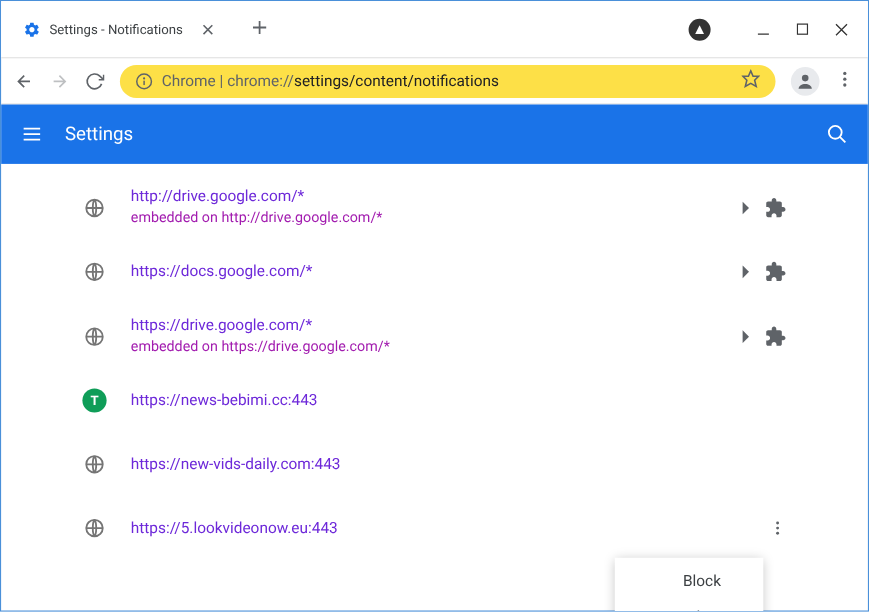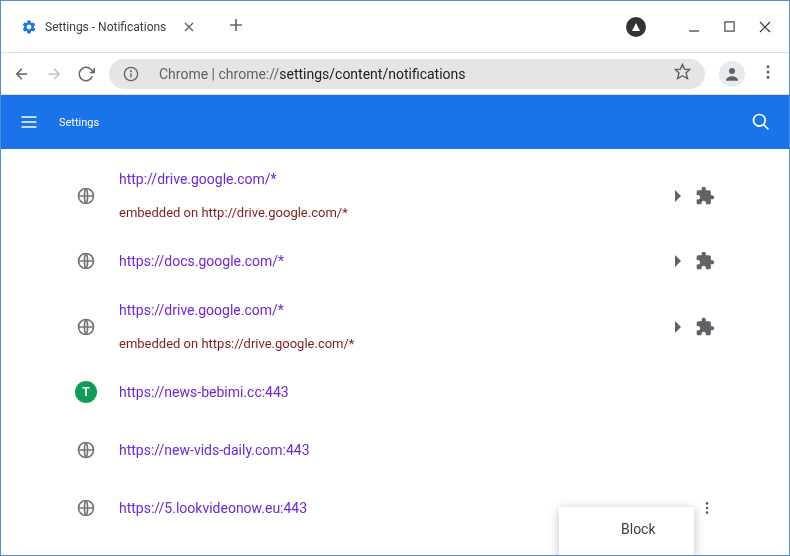--- a/index.html
+++ b/index.html
@@ -10,45 +10,45 @@
 .tab-favicon { width: 16px; height: 16px; margin-right: 8px; display: flex; align-items: center; justify-content: center; }
 .tab-title { font-size: 12px; color: #3c4043; flex: 1; }
 .tab-close { width: 16px; height: 16px; display: flex; align-items: center; justify-content: center; color: #5f6368; cursor: pointer; }
 .new-tab { margin-left: 20px; color: #5f6368; cursor: pointer; }
 .window-controls { margin-left: auto; display: flex; align-items: center; gap: 24px; padding-right: 18px; }
 .wc { color: #333; cursor: pointer; display: flex; align-items: center; justify-content: center; }
 .incognito { width: 20px; height: 20px; background: #333; border-radius: 50%; margin-right: 18px; display: flex; align-items: center; justify-content: center; }
 
 .toolbar { height: 42px; display: flex; align-items: center; padding: 0 12px; gap: 14px; border-bottom: 1px solid #e0e0e0; }
 .nav-btn { color: #5f6368; cursor: pointer; display: flex; align-items: center; }
-.addr { flex: 1; height: 30px; background: #e5e5e5; border-radius: 15px; display: flex; align-items: center; padding: 0 14px; gap: 20px; }
+.addr { flex: 1; height: 30px; background: #fde047; border-radius: 15px; display: flex; align-items: center; padding: 0 14px; gap: 8px; }
 .addr-icon { color: #5f6368; display: flex; }
 .addr-text { font-size: 14px; color: #5f6368; }
 .addr-text .dark { color: #202124; }
 .star { margin-left: auto; color: #5f6368; cursor: pointer; }
 .avatar { width: 26px; height: 26px; border-radius: 50%; background: #e8eaed; display: flex; align-items: center; justify-content: center; color: #5f6368; }
 .menu-dots { color: #5f6368; cursor: pointer; }
 
 .settings-header { height: 54px; background: #1a73e8; display: flex; align-items: center; padding: 0 18px; gap: 20px; color: #fff; }
 .hamburger { cursor: pointer; display: flex; }
-.settings-title { font-size: 11px; font-weight: 400; }
+.settings-title { font-size: 17px; font-weight: 400; }
 .search-btn { margin-left: auto; cursor: pointer; display: flex; }
 
 .content { height: calc(556px - 40px - 42px - 54px); overflow-y: scroll; position: relative; }
 .content::-webkit-scrollbar { width: 16px; }
 .content::-webkit-scrollbar-track { background: #f1f1f1; }
 .content::-webkit-scrollbar-thumb { background: #c1c1c1; }
 
 .list { padding: 10px 0 40px; max-width: 680px; margin: 0 auto; }
 .row { display: flex; align-items: center; padding: 12px 20px; min-height: 58px; }
 .site-icon { width: 22px; height: 22px; margin-right: 22px; display: flex; align-items: center; justify-content: center; color: #757575; flex-shrink: 0; }
 .site-icon.green { background: #0f9d58; border-radius: 50%; color: #fff; font-size: 12px; font-weight: bold; }
 .site-text { flex: 1; }
 .site-url { font-size: 14px; color: #6d28d9; }
-.site-sub { font-size: 13px; color: #7f1d1d; margin-top: 18px; }
+.site-sub { font-size: 13px; color: #a21caf; margin-top: 4px; }
 .row-action { color: #5f6368; margin-left: 12px; cursor: pointer; display: flex; }
 .puzzle { color: #5f6368; }
 
 .context-menu { position: absolute; right: 95px; top: 358px; width: 135px; background: #fff; box-shadow: 0 2px 10px rgba(0,0,0,0.25); padding: 6px 0; z-index: 10; }
 .ctx-item { padding: 8px 18px; font-size: 14px; color: #3c4043; cursor: pointer; margin-left: 44px; }
 
 .watermark { position: absolute; left: 50%; top: 48%; transform: translate(-50%, -50%); font-size: 85px; font-weight: 300; color: rgba(0,0,0,0.03); letter-spacing: 4px; pointer-events: none; z-index: 5; }
 </style>
 </head>
 <body>

